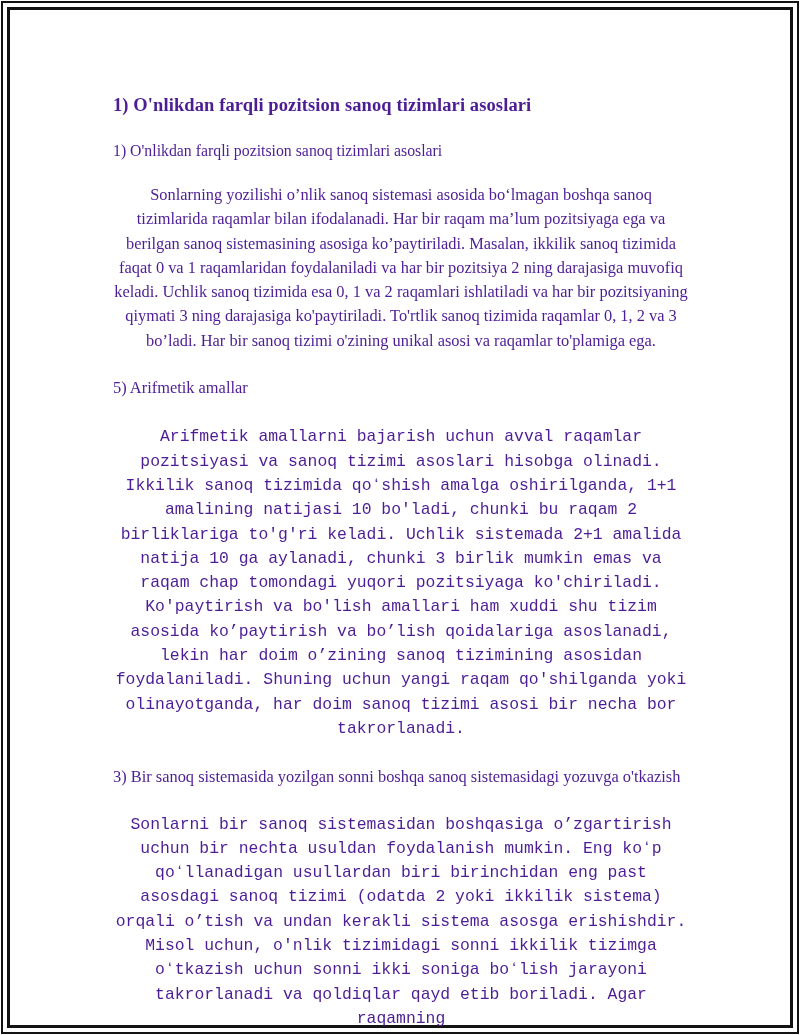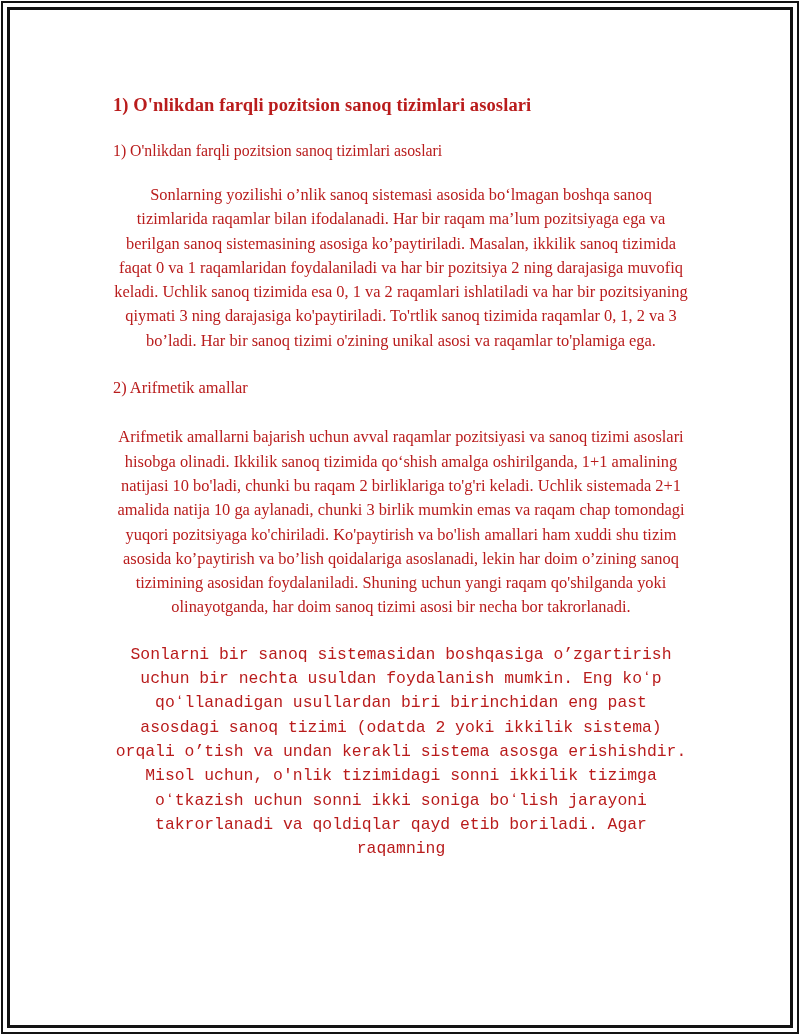--- a/index.html
+++ b/index.html
@@ -7,21 +7,21 @@
     padding: 0;
     background: #ffffff;
   }
   .page {
     position: relative;
     width: 800px;
     height: 1035px;
     background: #ffffff;
     overflow: hidden;
     font-family: "Liberation Serif", "DejaVu Serif", serif;
-    color: #b91c1c;
+    color: #4c1d95;
   }
   .frame-outer {
     position: absolute;
     inset: 1px;
     border: 2px solid #131313;
     pointer-events: none;
   }
   .frame-inner {
     position: absolute;
     inset: 7px;
@@ -48,38 +48,39 @@
     line-height: 24px;
   }
   .para {
     font-size: 16.4px;
     line-height: 24.3px;
     margin: 0;
     text-align: center;
   }
   .para-intro      { margin-top: 20px; }
   .heading-arith   { margin-top: 23px; font-size: 16.4px; font-weight: normal; line-height: 24.3px; }
-  .para-arith      { margin-top: 25px; }
+  .para-arith      { margin-top: 25px; font-family: Liberation Mono, monospace; }
   .heading-conv    { margin-top: 24px; font-size: 16.4px; font-weight: normal; line-height: 24.3px; }
   .para-conv       { margin-top: 23px; font-family: Liberation Mono, monospace; }
 </style>
 </head>
 <body>
 
 <div class="page">
   <div class="frame-outer"></div>
   <div class="frame-inner"></div>
 
   <div class="content">
     <h1>1) O'nlikdan farqli pozitsion sanoq tizimlari asoslari</h1>
 
     <p class="subtitle">1) O'nlikdan farqli pozitsion sanoq tizimlari asoslari</p>
 
     <p class="para para-intro">Sonlarning yozilishi o’nlik sanoq sistemasi asosida boʻlmagan boshqa sanoq tizimlarida raqamlar bilan ifodalanadi. Har bir raqam ma’lum pozitsiyaga ega va berilgan sanoq sistemasining asosiga ko’paytiriladi. Masalan, ikkilik sanoq tizimida faqat 0 va 1 raqamlaridan foydalaniladi va har bir pozitsiya 2 ning darajasiga muvofiq keladi. Uchlik sanoq tizimida esa 0, 1 va 2 raqamlari ishlatiladi va har bir pozitsiyaning qiymati 3 ning darajasiga ko'paytiriladi. To'rtlik sanoq tizimida raqamlar 0, 1, 2 va 3 bo’ladi. Har bir sanoq tizimi o'zining unikal asosi va raqamlar to'plamiga ega.</p>
 
-    <p class="heading-arith">2) Arifmetik amallar</p>
+    <p class="heading-arith">5) Arifmetik amallar</p>
 
     <p class="para para-arith">Arifmetik amallarni bajarish uchun avval raqamlar pozitsiyasi va sanoq tizimi asoslari hisobga olinadi. Ikkilik sanoq tizimida qoʻshish amalga oshirilganda, 1+1 amalining natijasi 10 bo'ladi, chunki bu raqam 2 birliklariga to'g'ri keladi. Uchlik sistemada 2+1 amalida natija 10 ga aylanadi, chunki 3 birlik mumkin emas va raqam chap tomondagi yuqori pozitsiyaga ko'chiriladi. Ko'paytirish va bo'lish amallari ham xuddi shu tizim asosida ko’paytirish va bo’lish qoidalariga asoslanadi, lekin har doim o’zining sanoq tizimining asosidan foydalaniladi. Shuning uchun yangi raqam qo'shilganda yoki olinayotganda, har doim sanoq tizimi asosi bir necha bor takrorlanadi.</p>
 
+    <p class="heading-conv">3) Bir sanoq sistemasida yozilgan sonni boshqa sanoq sistemasidagi yozuvga o'tkazish</p>
 
     <p class="para para-conv">Sonlarni bir sanoq sistemasidan boshqasiga o’zgartirish uchun bir nechta usuldan foydalanish mumkin. Eng koʻp qoʻllanadigan usullardan biri birinchidan eng past asosdagi sanoq tizimi (odatda 2 yoki ikkilik sistema) orqali o’tish va undan kerakli sistema asosga erishishdir. Misol uchun, o'nlik tizimidagi sonni ikkilik tizimga oʻtkazish uchun sonni ikki soniga boʻlish jarayoni takrorlanadi va qoldiqlar qayd etib boriladi. Agar raqamning</p>
   </div>
 </div>
 
 </body></html>

